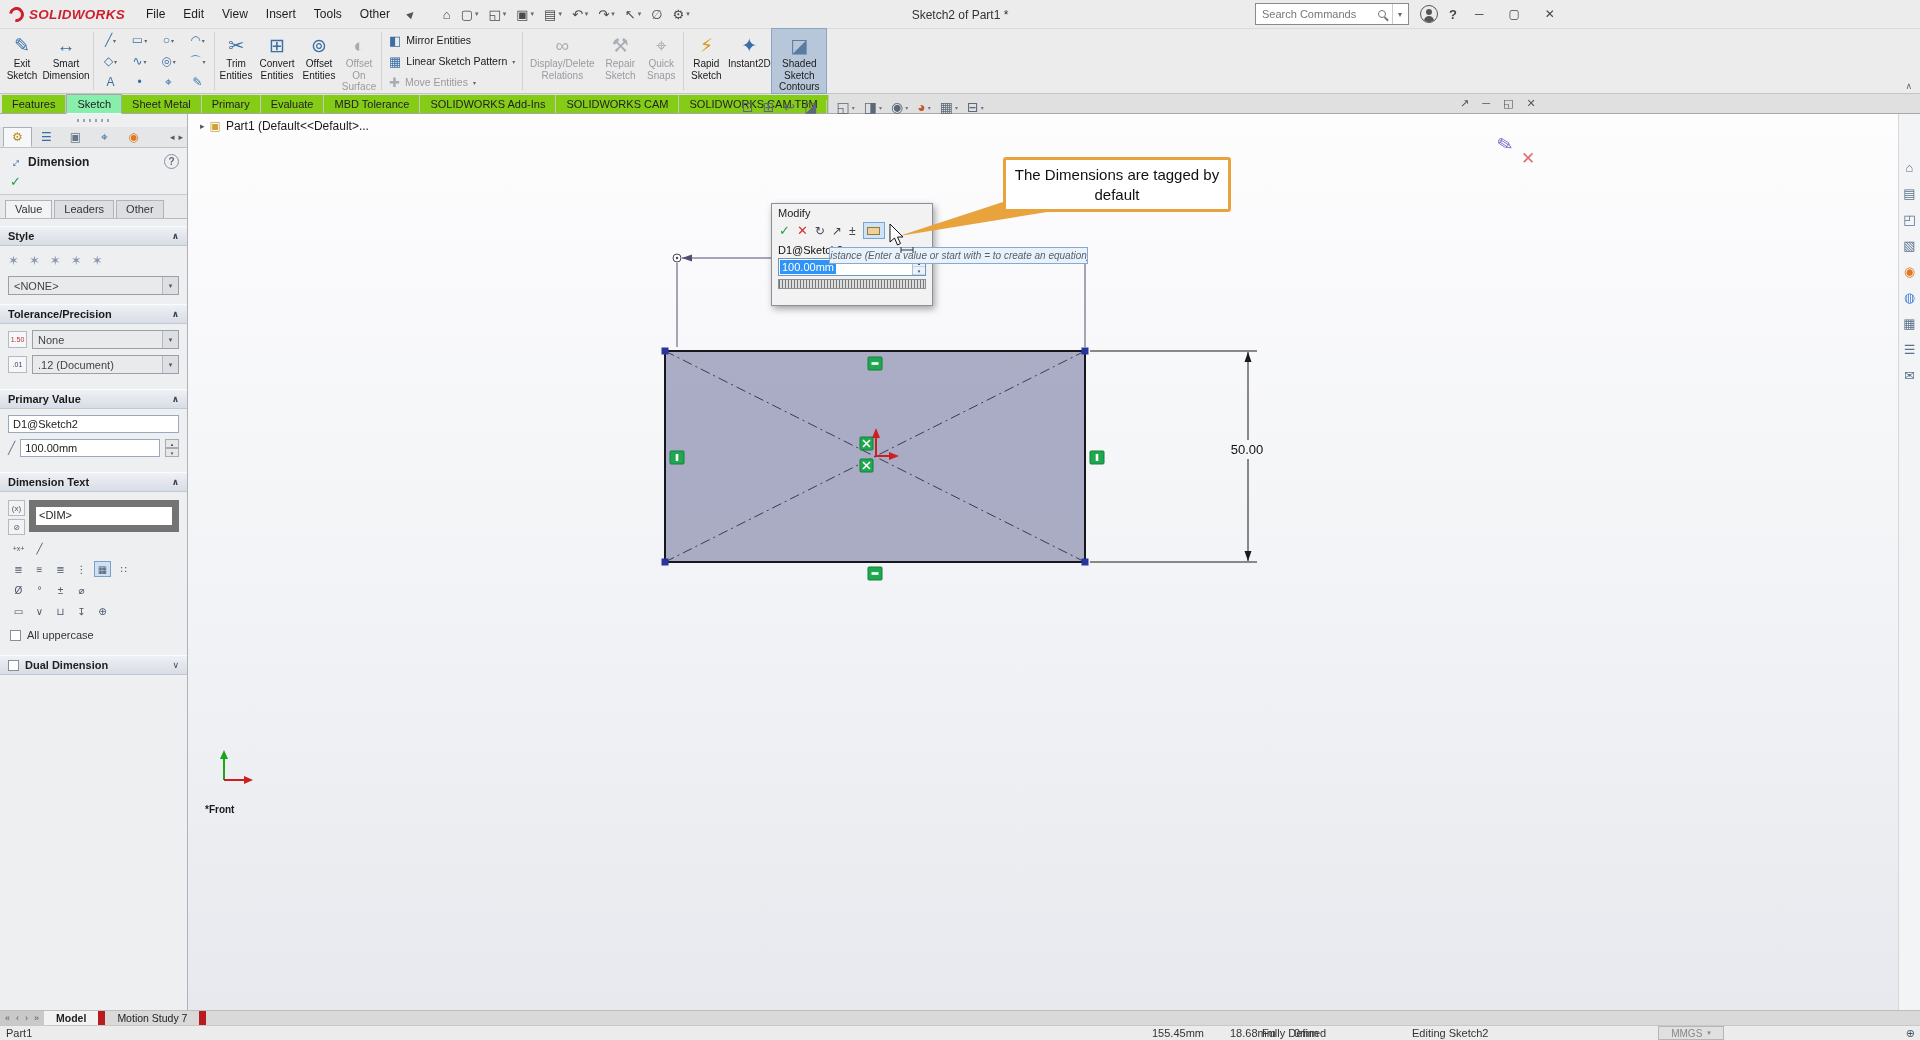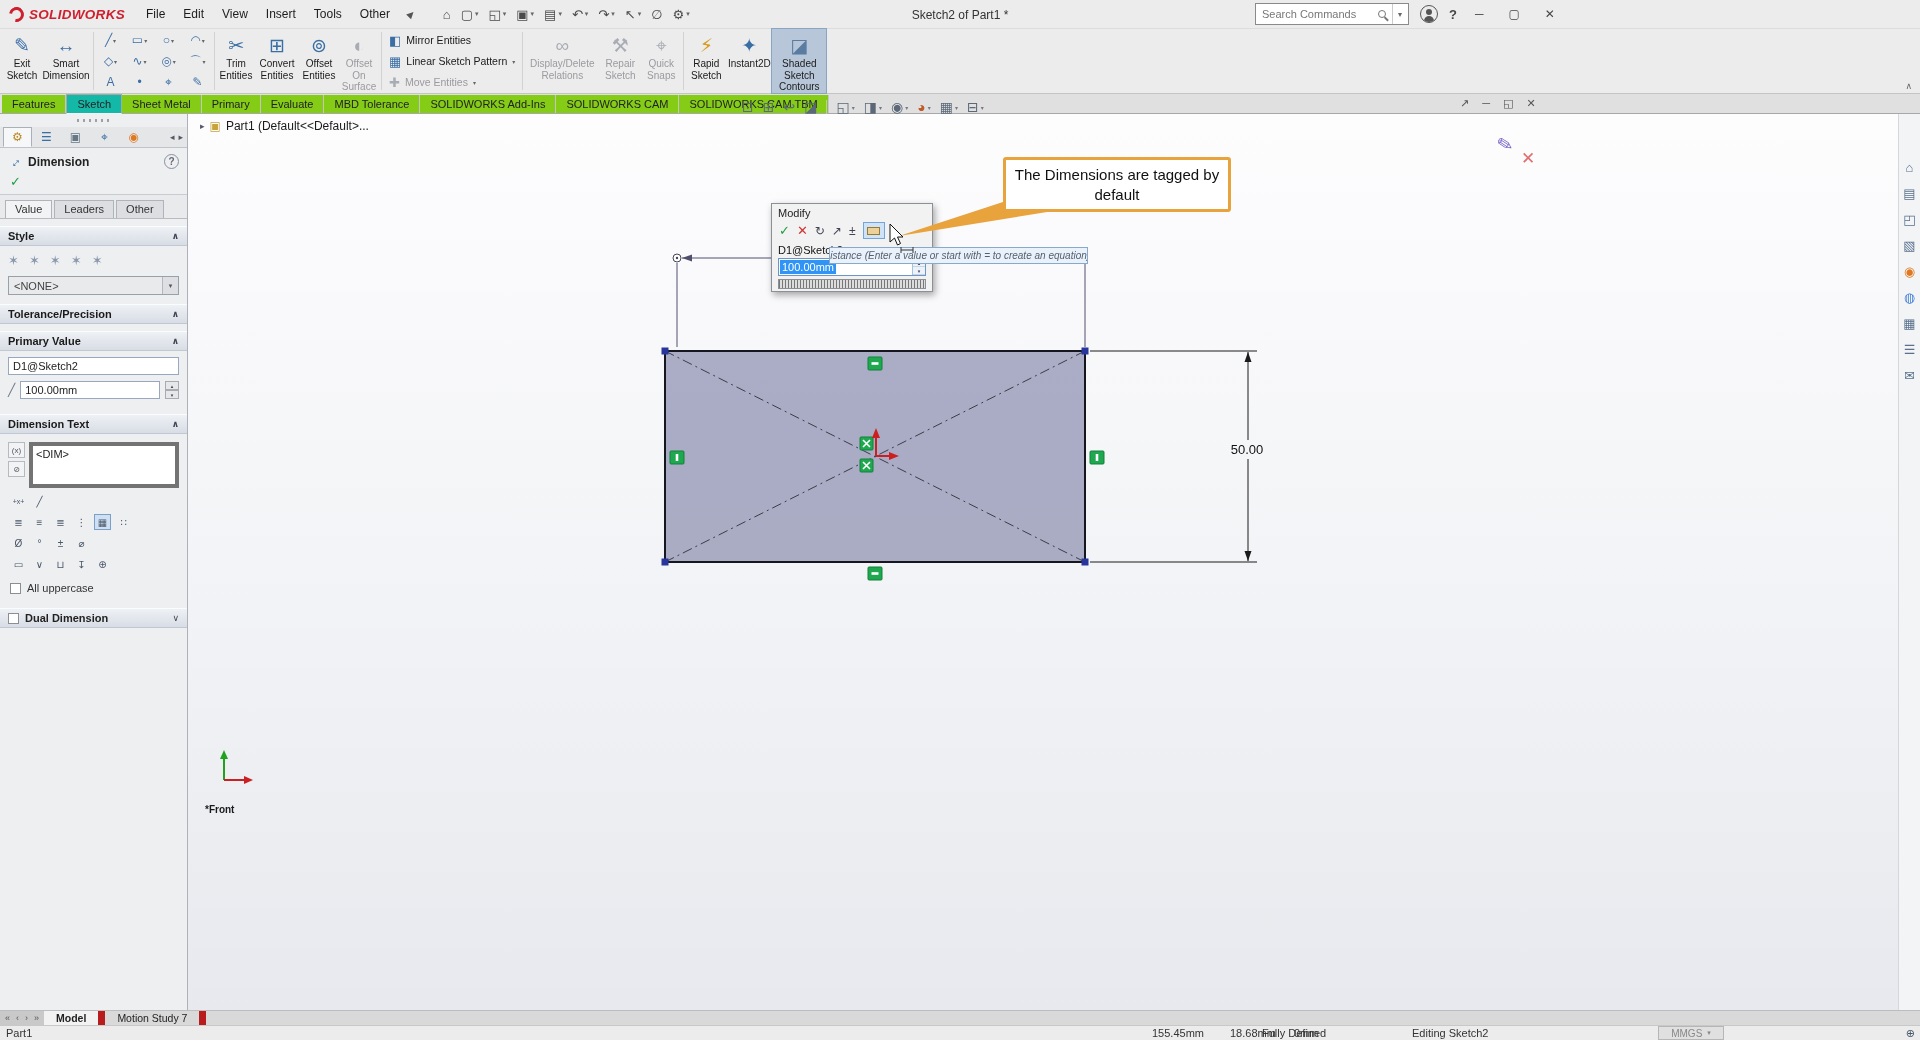--- a/index.html
+++ b/index.html
@@ -44,21 +44,21 @@
   .rrow {display:flex;align-items:center;gap:5px;font-size:10.5px;color:#1a1a1a;height:19px;white-space:nowrap}
   .rrow .ric {font-size:13px;color:#3a6ea5}
   .rrow .caret {font-size:6px;color:#666}
   .rrow.disabled {color:#9a9aa0}
   .rrow.disabled .ric {color:#a8adb5}
   .rcollapse {position:absolute;right:8px;bottom:2px;font-size:9px;color:#666}
 
   
   .tabbar {position:absolute;top:94px;left:0;right:0;height:20px;background:#e0e0e0;border-bottom:1px solid #a8a8a8;display:flex;align-items:flex-end;padding-left:2px;z-index:3}
   .ctab {font-size:11px;padding:3px 10px;color:#222;background:#84cc16;border-right:1px solid #c6c6c6}
-  .ctab.active {background:#14b8a6;border:1px solid #a8a8a8;border-bottom:1px solid #f6f7f8;margin-bottom:-1px}
+  .ctab.active {background:#86efac;border:1px solid #a8a8a8;border-bottom:1px solid #f6f7f8;margin-bottom:-1px}
   .doc-controls {position:absolute;left:1460px;top:3px;display:flex;gap:13px;color:#555;font-size:11px}
 
   
   .lpanel {position:absolute;left:0;top:114px;width:188px;bottom:30px;background:#edeff1;border-right:1px solid #aeb2b8;font-size:11px;z-index:3}
   .lp-split {height:13px;display:flex;align-items:center;justify-content:center}
   .lp-split div {width:34px;height:3px;background:repeating-linear-gradient(90deg,#9aa2aa 0 2px,transparent 2px 6px)}
   .pm-tabs {height:21px;display:flex;align-items:flex-end;padding-left:3px;border-bottom:1px solid #c0c4c8;background:#e4e6e8}
   .pmtab {width:29px;height:20px;display:flex;align-items:center;justify-content:center;font-size:12px;border:1px solid transparent}
   .pmtab.active {background:#f6f7f8;border-color:#aab0b8;border-bottom-color:#f6f7f8}
   .pm-arrows {margin-left:auto;display:flex;gap:4px;padding:0 4px;color:#556;font-size:9px;align-items:center;height:100%}
@@ -79,21 +79,21 @@
   .frow .dd,.frow .inp {flex:1}
   .micon {width:19px;height:17px;border:1px solid #b6bac0;background:#f6f7f8;display:flex;align-items:center;justify-content:center;font-size:7px;color:#b33;flex:none}
   .micon.mblue {color:#346}
   .inp {height:18px;border:1px solid #98a8be;background:#fff;display:flex;align-items:center;padding:0 4px;font-size:11px;color:#222}
   .spin {width:14px;height:18px;display:flex;flex-direction:column;flex:none}
   .spin span {flex:1;border:1px solid #a8acb2;background:#e6e7e9;font-size:5px;display:flex;align-items:center;justify-content:center;color:#445}
   .leadic {color:#6a7686;font-size:12px;flex:none}
   .dtwrap {display:flex;gap:4px;margin-top:2px}
   .dtcol {display:flex;flex-direction:column;gap:3px}
   .dticon {width:17px;height:16px;border:1px solid #b6bac0;background:#f2f3f4;font-size:8px;display:flex;align-items:center;justify-content:center;color:#556}
-  .dtarea {flex:1;height:46px;border:4px solid #737373;background:#fff;padding:2px 3px;font-size:11px;color:#222}
+  .dtarea {flex:1;height:32px;border:7px solid #737373;background:#fff;padding:2px 3px;font-size:11px;color:#222}
   .brow {display:flex;gap:4px;align-items:center;margin:5px 0 0 2px}
   .sbtn {min-width:17px;height:16px;border:1px solid transparent;display:flex;align-items:center;justify-content:center;font-size:10px;color:#4a5668;padding:0 1px}
   .sbtn.small {font-size:7px}
   .sbtn.pressed {background:#cfe0f4;border-color:#7aa0c8}
   .cbrow {display:flex;align-items:center;gap:6px;margin:10px 0 0 2px;color:#333}
   .cb {width:11px;height:11px;border:1px solid #8a8f96;background:#fff;flex:none}
   .dual-h {display:flex;align-items:center;gap:6px;padding:0 8px;height:20px;font-weight:bold;font-size:11px;background:linear-gradient(#eef1f5,#d8dde5);border-top:1px solid #fbfcfd;border-bottom:1px solid #c2c8d2;margin-top:12px}
   .dual-h .chev {margin-left:auto;font-size:9px;color:#445;font-weight:normal}
 
   
@@ -108,21 +108,21 @@
   .hudbtn .caret {font-size:6px;color:#778}
   .hudsep {width:1px;height:14px;background:#c0c4ca}
   .confirm-exit {position:absolute;left:1497px;top:133px;font-size:19px;color:#7b68c8;transform:rotate(-12deg);z-index:2}
   .confirm-cancel {position:absolute;left:1521px;top:148px;font-size:17px;font-weight:bold;color:#e07070;z-index:2}
   .front-label {position:absolute;left:205px;top:804px;font-weight:bold;font-size:10px;color:#1a1a1a;z-index:2}
   .tpane {position:absolute;right:0;top:114px;bottom:30px;width:22px;background:#f3f4f6;border-left:1px solid #d4d7db;display:flex;flex-direction:column;align-items:center;padding-top:46px;gap:11px;font-size:13px;color:#5a708c;z-index:3}
   .tpane .orange {color:#e07820}
   .tpane .blue {color:#3a7bd5}
 
   
-  .modify {position:absolute;left:771px;top:203px;width:162px;height:89px;background:#f2f2f2;border:1px solid #8a9096;box-shadow:2px 3px 7px rgba(0,0,0,.35);font-size:11px;z-index:5}
+  .modify {position:absolute;left:771px;top:203px;width:162px;height:103px;background:#f2f2f2;border:1px solid #8a9096;box-shadow:2px 3px 7px rgba(0,0,0,.35);font-size:11px;z-index:5}
   .m-title {padding:3px 6px 2px;color:#222}
   .m-icons {display:flex;align-items:center;gap:7px;padding:1px 7px 3px}
   .m-icons .acc {color:#1f9d3f;font-weight:bold;font-size:13px}
   .m-icons .can {color:#d23030;font-weight:bold;font-size:13px}
   .m-ic {color:#445;font-size:12px}
   .m-ruler-btn {width:22px;height:17px;background:#cfe3f8;border:1px solid #74a4d8;display:flex;align-items:center;justify-content:center}
   .m-ruler {width:13px;height:8px;background:#ecd29a;border:1px solid #9a7a30}
   .m-name {padding:2px 6px 1px;color:#111}
   .m-inprow {margin:1px 6px 3px;height:18px;border:1px solid #6a96c8;background:#fff;display:flex;align-items:center}
   .m-sel {background:#2f94f5;color:#fff;padding:1px 2px;font-size:11px;margin-left:1px}
@@ -481,20 +481,36 @@
     <div class="dd">
       <span>&lt;NONE&gt;</span>
       <span class="ddc">▾</span>
     </div>
   </div>
 
   <div class="sect-h">
     <span>Tolerance/Precision</span>
     <span class="chev">∧</span>
   </div>
+  <div class="sect-b">
+    <div class="frow">
+      <span class="micon">1.50</span>
+      <span class="dd">
+        <span>None</span>
+        <span class="ddc">▾</span>
+      </span>
+    </div>
+    <div class="frow">
+      <span class="micon mblue">.01</span>
+      <span class="dd">
+        <span>.12 (Document)</span>
+        <span class="ddc">▾</span>
+      </span>
+    </div>
+  </div>
 
   <div class="sect-h">
     <span>Primary Value</span>
     <span class="chev">∧</span>
   </div>
   <div class="sect-b">
     <div class="inp" style="margin-bottom:6px">
       <span>D1@Sketch2</span>
     </div>
     <div class="frow">

